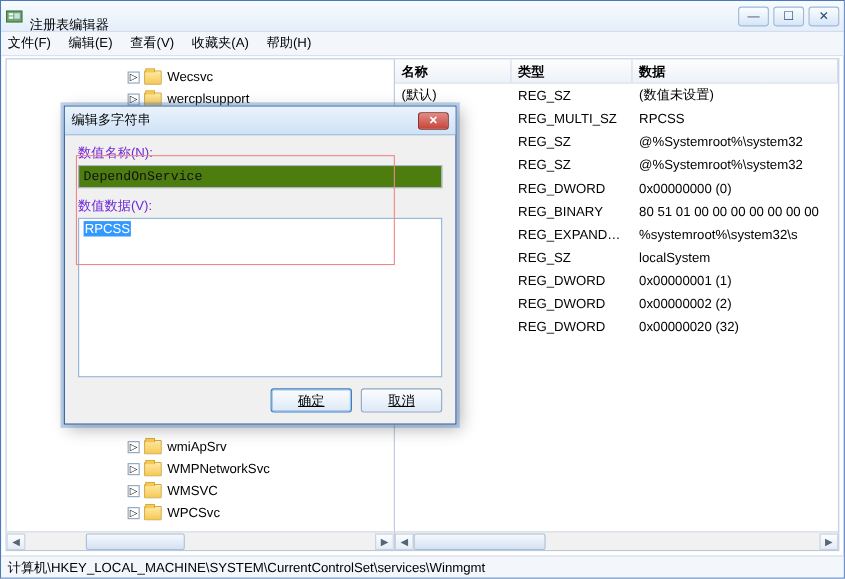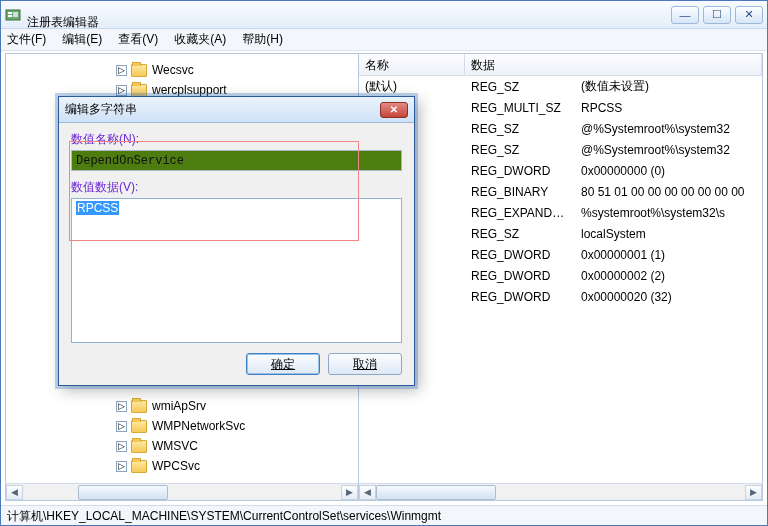--- a/index.html
+++ b/index.html
@@ -7,21 +7,21 @@
   .titlebar { height: 28px; background: linear-gradient(#f7fbff,#e4eef9); display: flex; align-items: center; padding: 0 4px; border-bottom: 1px solid #c9d8ea; }
   .titlebar .app-icon { width: 16px; height: 16px; margin-right: 6px; display: inline-flex; align-items: center; justify-content: center; }
   .titlebar .title { flex: 1; color: #000; margin-top: 16px; }
   .winbtns { display: flex; gap: 4px; }
   .winbtn { width: 28px; height: 18px; border: 1px solid #9db8d9; background: linear-gradient(#fbfdff,#d7e6f7); border-radius: 3px; display: flex; align-items: center; justify-content: center; font-size: 11px; color: #2b4f7a; }
   .menubar { height: 22px; background: #f3f6fb; display: flex; align-items: center; padding: 0 6px; gap: 16px; border-bottom: 1px solid #d9e2ee; color: #000; }
   .menubar span { cursor: default; }
   .content { position: absolute; top: 52px; left: 4px; right: 4px; bottom: 24px; border: 1px solid #b8c9df; background: #fff; display: flex; }
   .tree-pane { width: 353px; border-right: 1px solid #b8c9df; overflow: hidden; position: relative; }
   .list-pane { flex: 1; overflow: hidden; position: relative; }
-  .list-header { height: 22px; background: linear-gradient(#fdfdfe,#edf2f8); border-bottom: 1px solid #d3dce8; display: flex; }
+  .list-header { height: 22px; background: linear-gradient(#fdfdfe,#edf2f8); border-bottom: 1px solid #d3dce8; display: flex; font-weight: bold; }
   .list-header .col { border-right: 1px solid #d3dce8; padding: 3px 6px; color: #000; }
   .list-body { overflow: hidden; }
   .row { display: flex; height: 21px; align-items: center; }
   .cell { padding: 0 6px; white-space: nowrap; overflow: hidden; text-overflow: ellipsis; color: #000; }
   .c1 { width: 106px; } .c2 { width: 110px; } .c3 { flex: 1; }
   .hscroll { position: absolute; bottom: 0; left: 0; right: 0; height: 17px; background: #f1f1f1; border-top: 1px solid #d3dce8; display: flex; align-items: center; }
   .hscroll .arrow { width: 17px; height: 15px; background: linear-gradient(#fdfdfe,#e5ecf4); border: 1px solid #c6d3e3; display: flex; align-items: center; justify-content: center; font-size: 9px; color: #567; }
   .hscroll .track { flex: 1; height: 15px; position: relative; }
   .hscroll .thumb { position: absolute; top: 0; height: 15px; background: linear-gradient(#f5f9fe,#d4e2f2); border: 1px solid #aabed6; border-radius: 2px; }
   .tree-items { padding-top: 6px; }
@@ -114,20 +114,21 @@
       <div class="track">
           <div class="thumb" style="left:55px;width:90px"></div>
         </div>
       <div class="arrow">▶</div>
     </div>
   </div>
 
   <div class="list-pane">
     <div class="list-header">
       <div class="col c1">名称</div>
+      <div class="col c2">类型</div>
       <div class="col c3">数据</div>
     </div>
     <div class="list-body" id="list-body">
         <div class="row">
           <div class="cell c1">(默认)</div>
           <div class="cell c2">REG_SZ</div>
           <div class="cell c3">(数值未设置)</div>
         </div>
         <div class="row">
           <div class="cell c1">dOnSer...</div>

